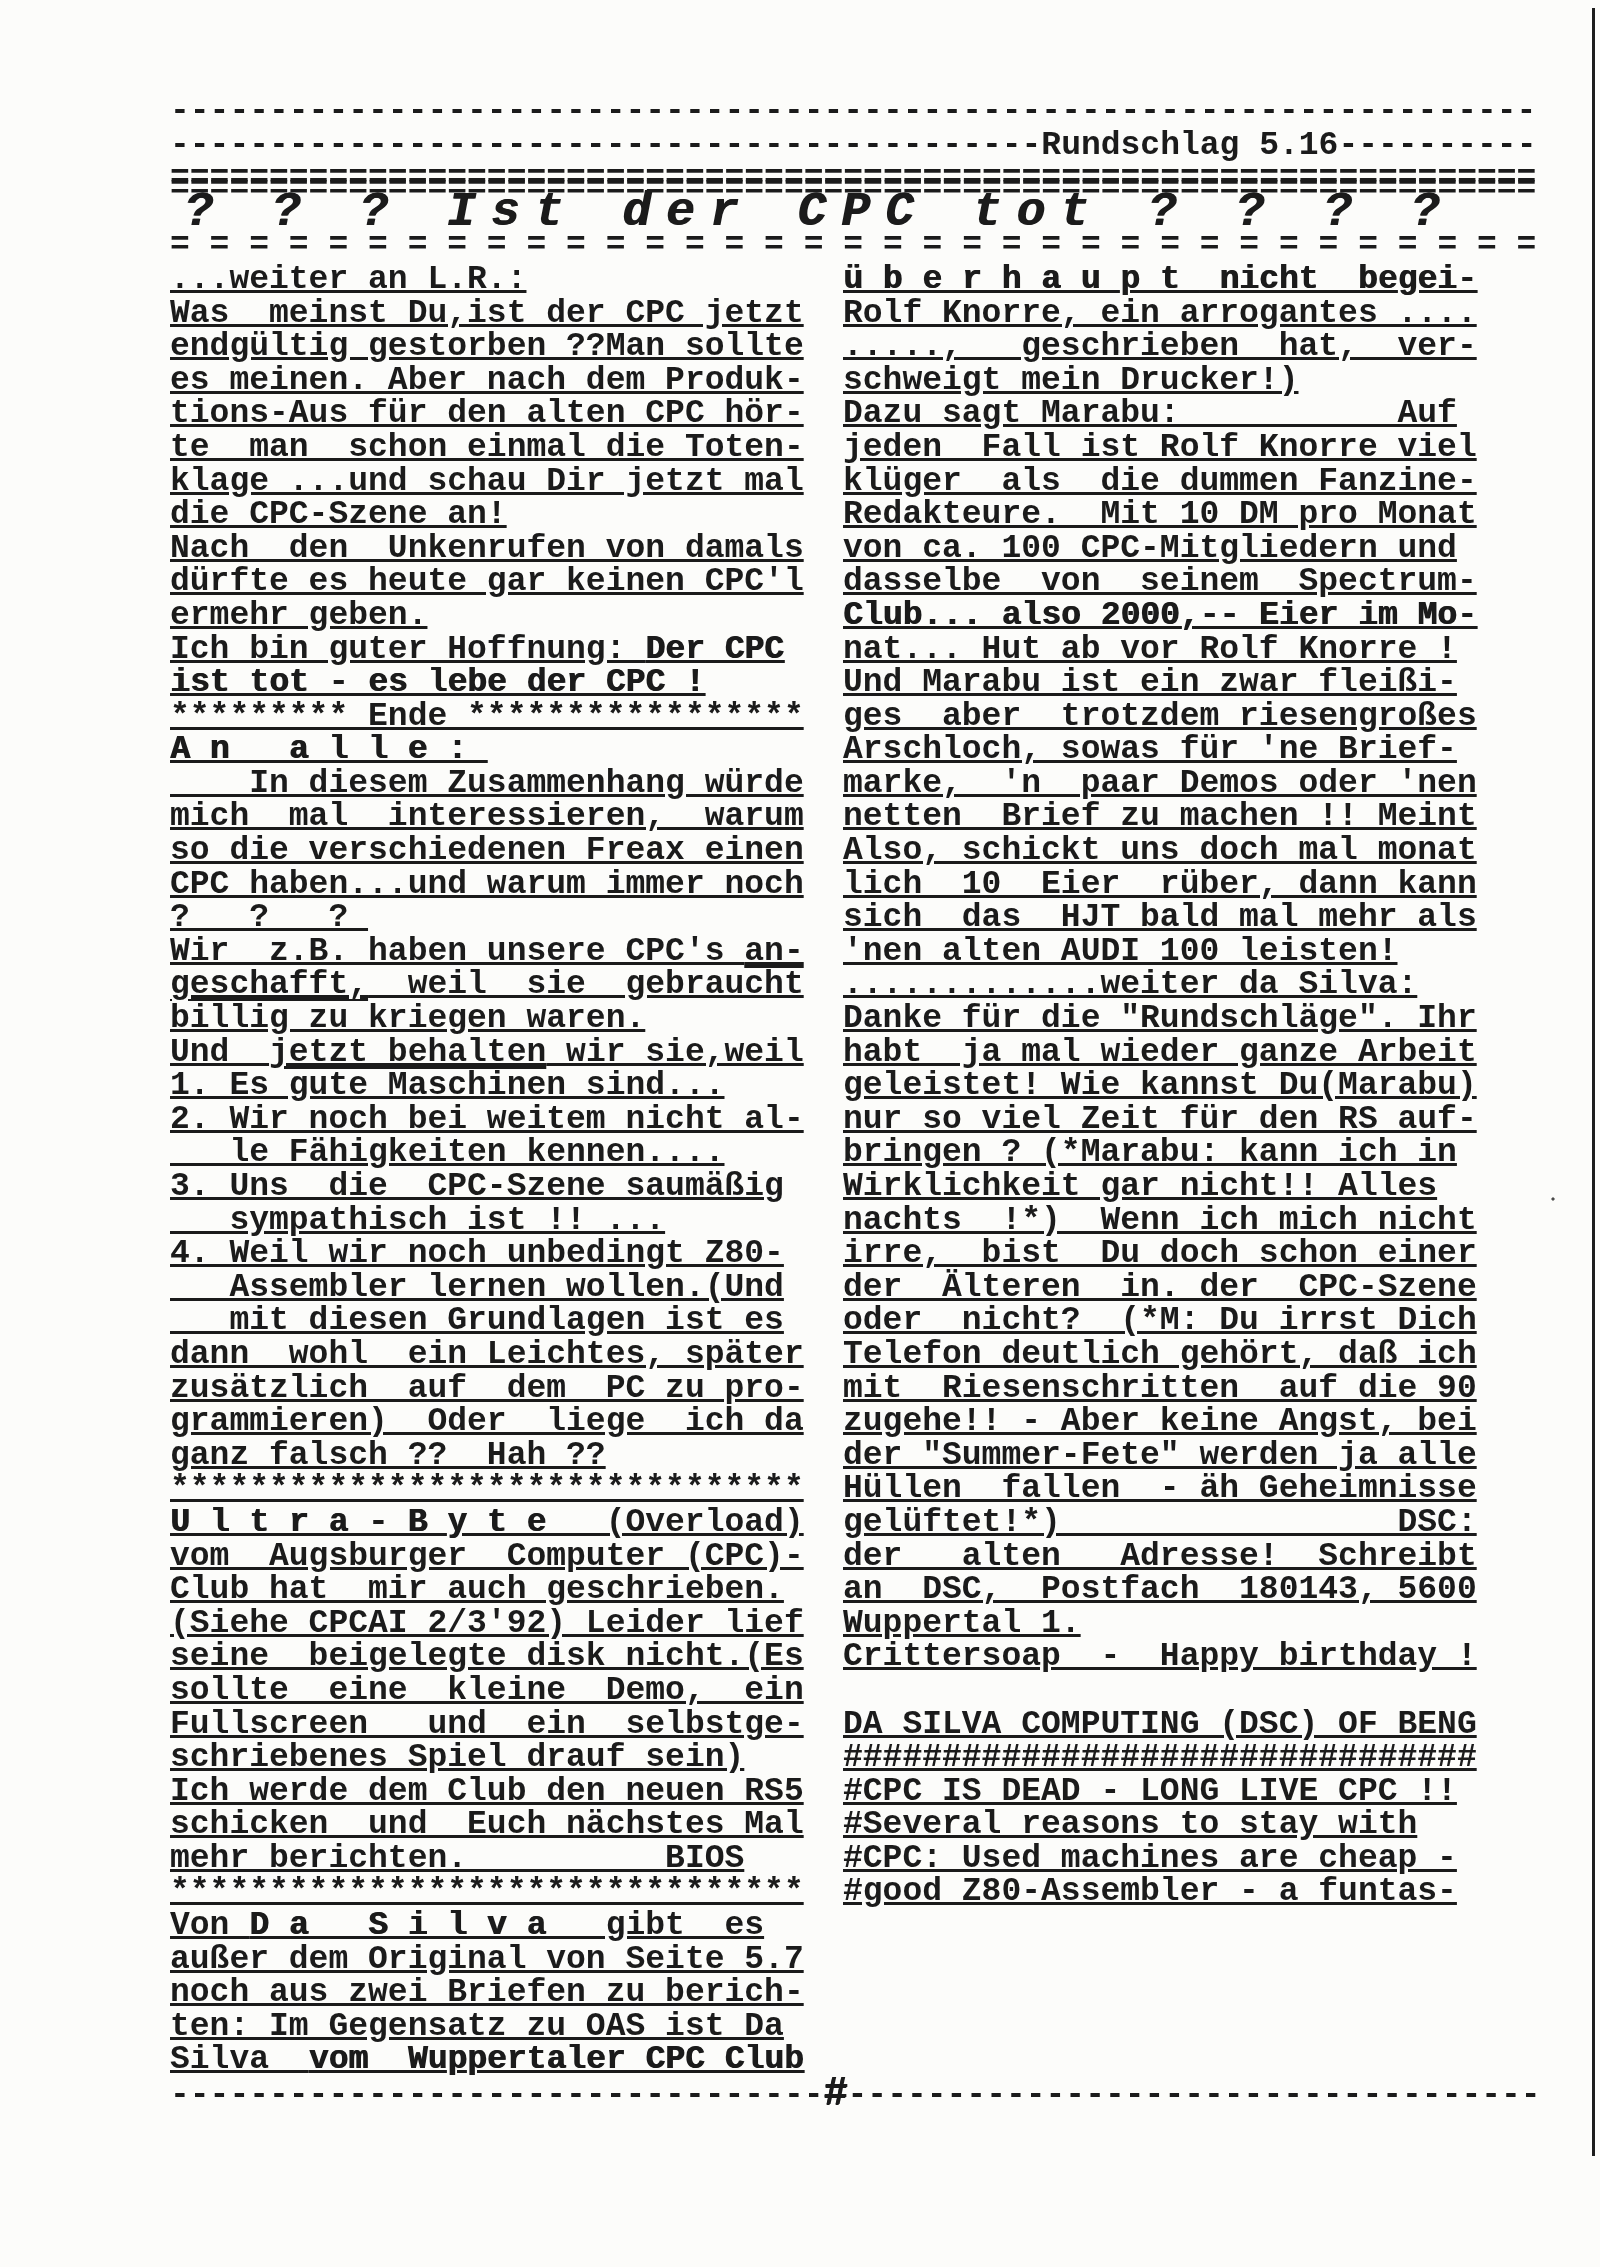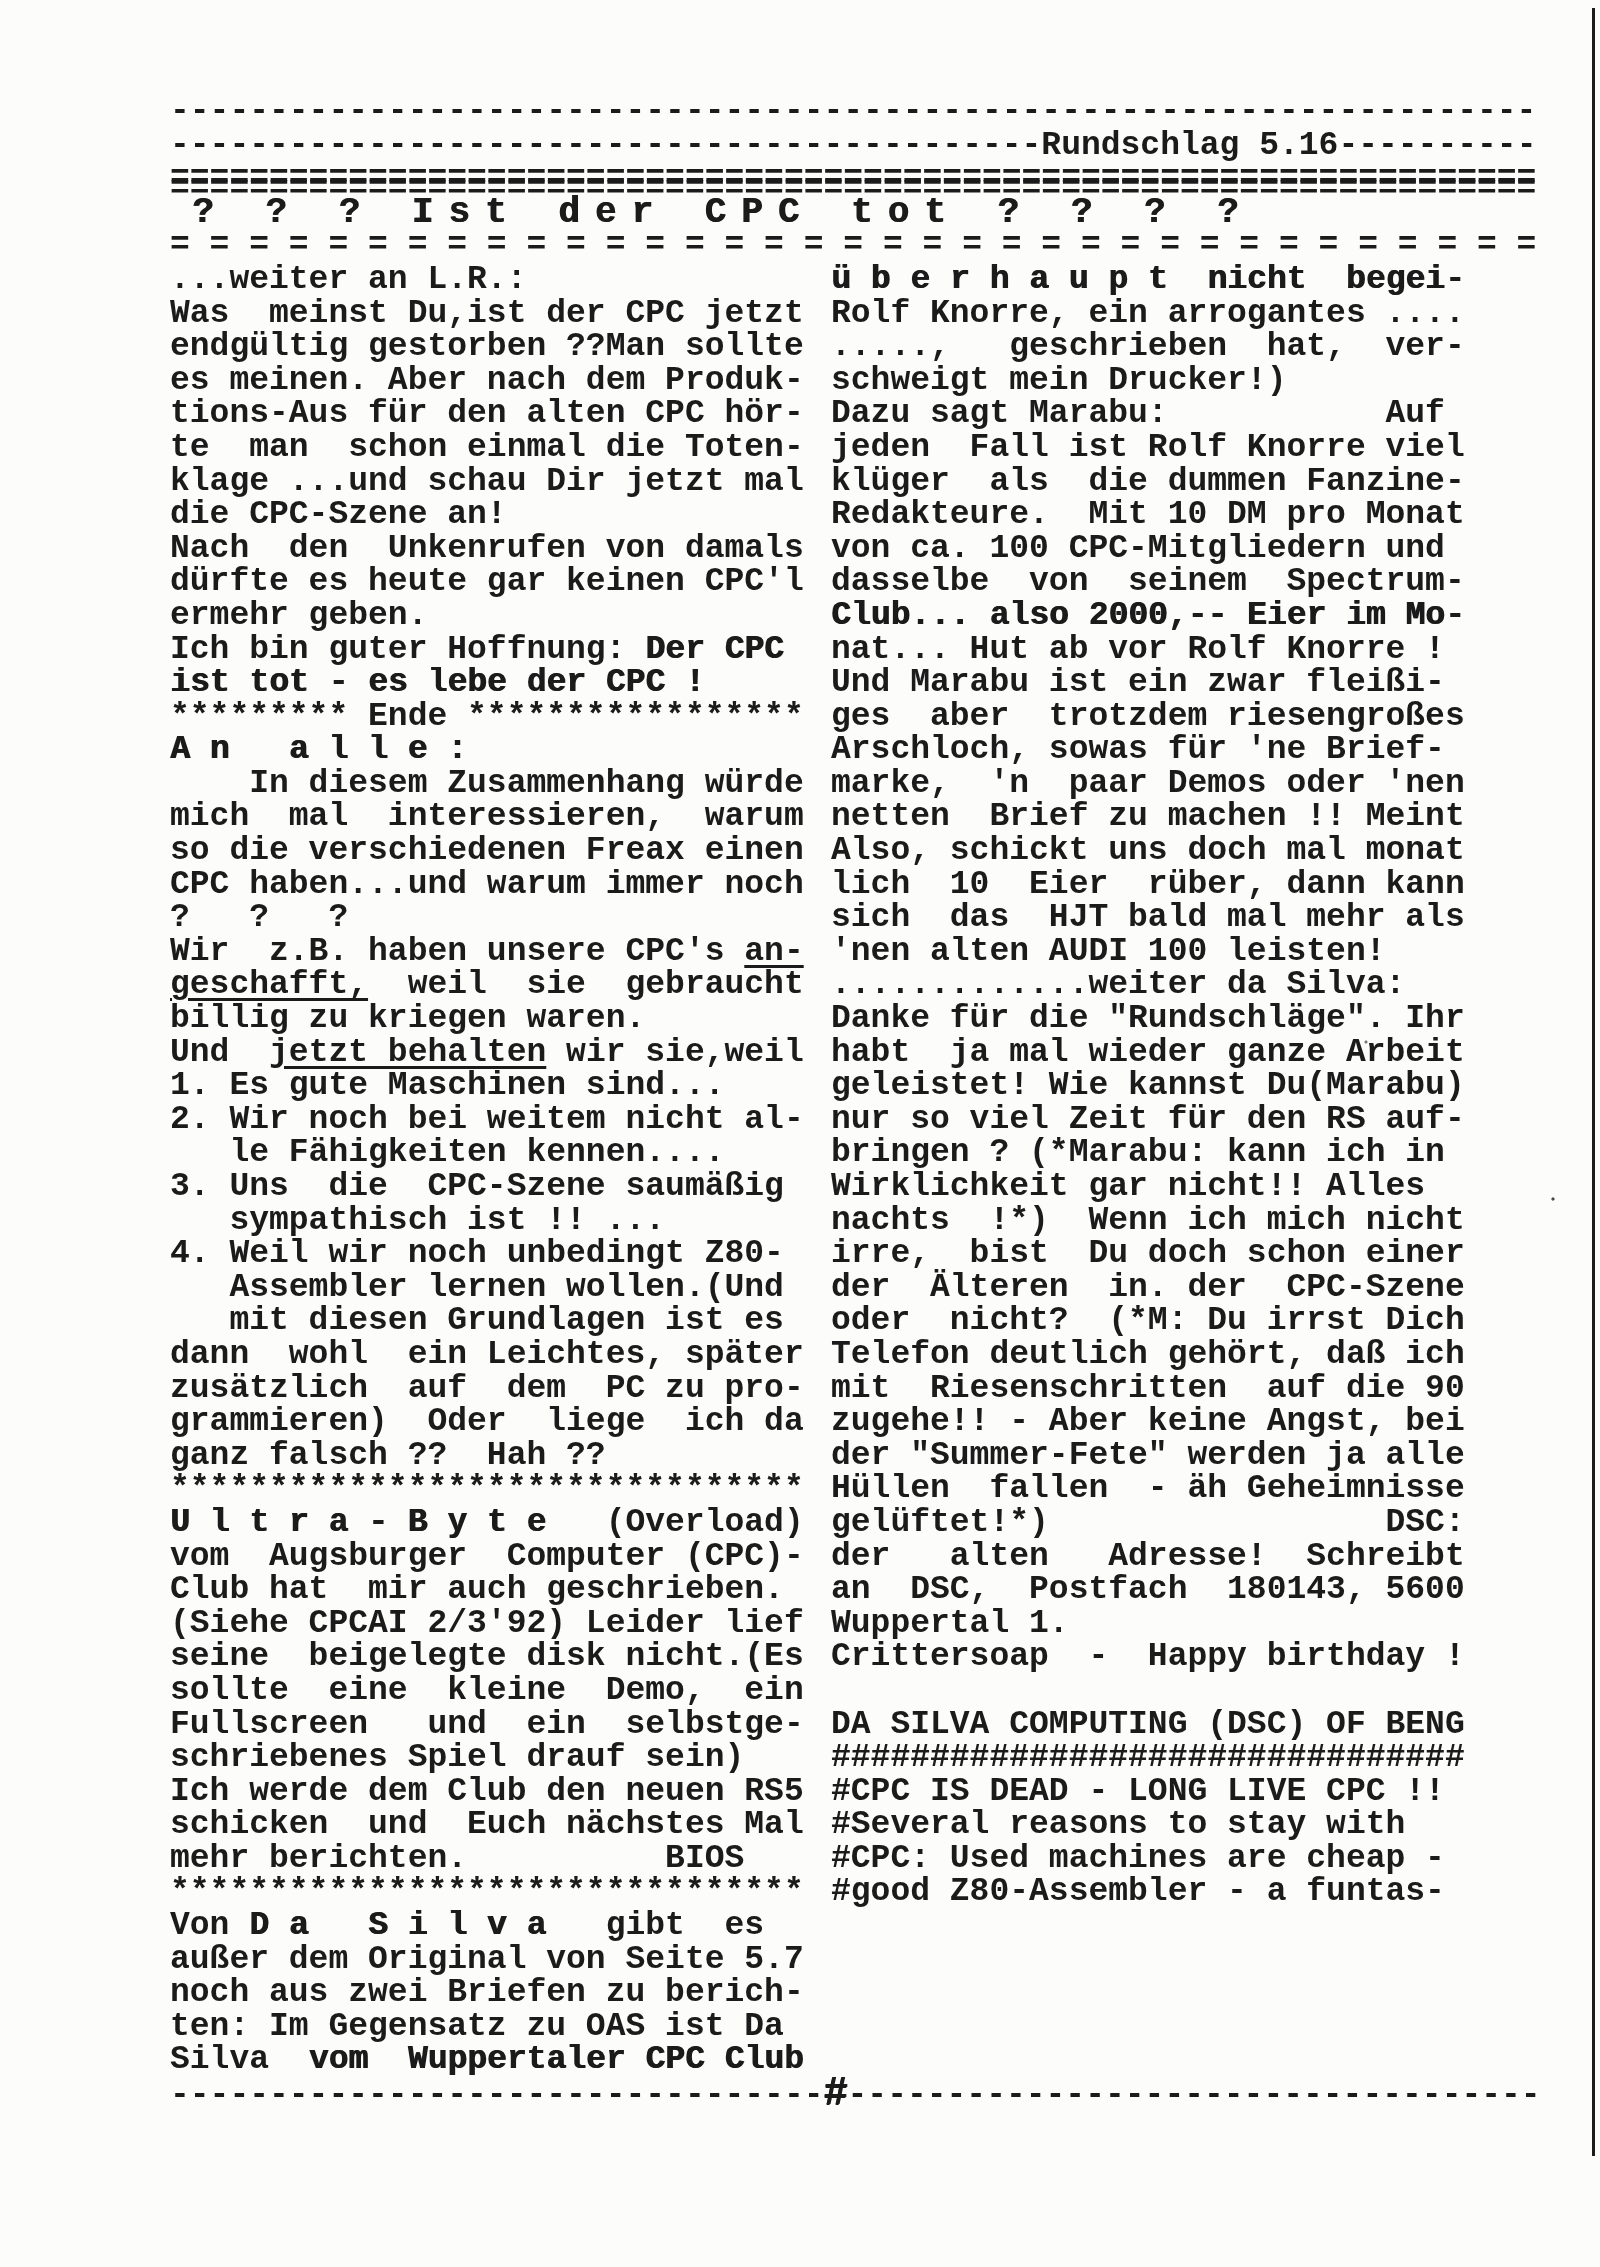--- a/index.html
+++ b/index.html
@@ -17,28 +17,29 @@
     overflow:hidden;
   }
   .content{position:absolute;left:170px;top:95px;width:1400px;}
   .ln{
     white-space:pre;
     font-size:33px;
     line-height:33.6px;
     min-height:33.6px;
     letter-spacing:0;
   }
-  .cols{display:flex;gap:27px;}
+  .cols{display:flex;gap:39px;text-decoration:underline;}
   .col{width:634px;}
   .title{
-    font-size:36px;
+    font-size:48px;
     line-height:33.6px;
     letter-spacing:15px;
-    margin-left:22px;
+    margin-left:14px;
     text-shadow:1.1px 0 0 currentColor;
+    font-style:italic;
   }
   .dbl span{text-shadow:0 11px 0 currentColor;}
   .b{text-shadow:0.9px 0 0 currentColor;}
   .w{letter-spacing:0.6em;}
   .u{text-decoration:underline;text-decoration-thickness:2.5px;text-underline-offset:5px;}
   .hash{font-size:40px;text-shadow:1px 0 0 currentColor,0 1px 0 currentColor;}
   .edge{position:absolute;left:1592px;top:8px;width:3px;height:2148px;background:#1c1c1c;}
 </style>
 </head>
 <body>

